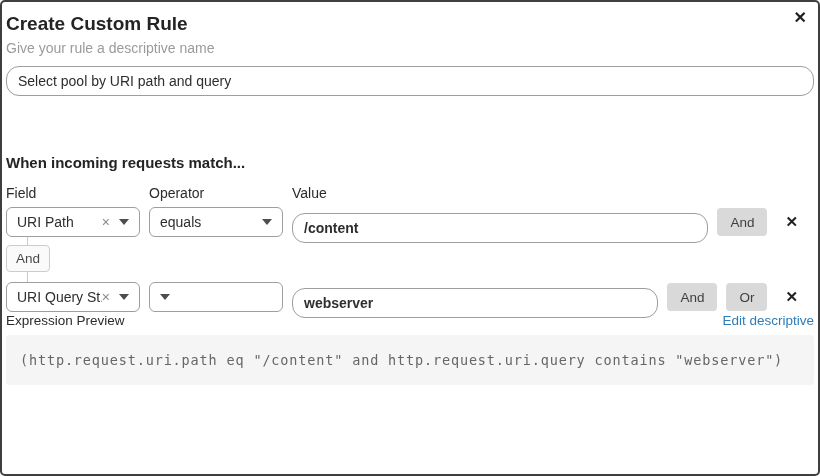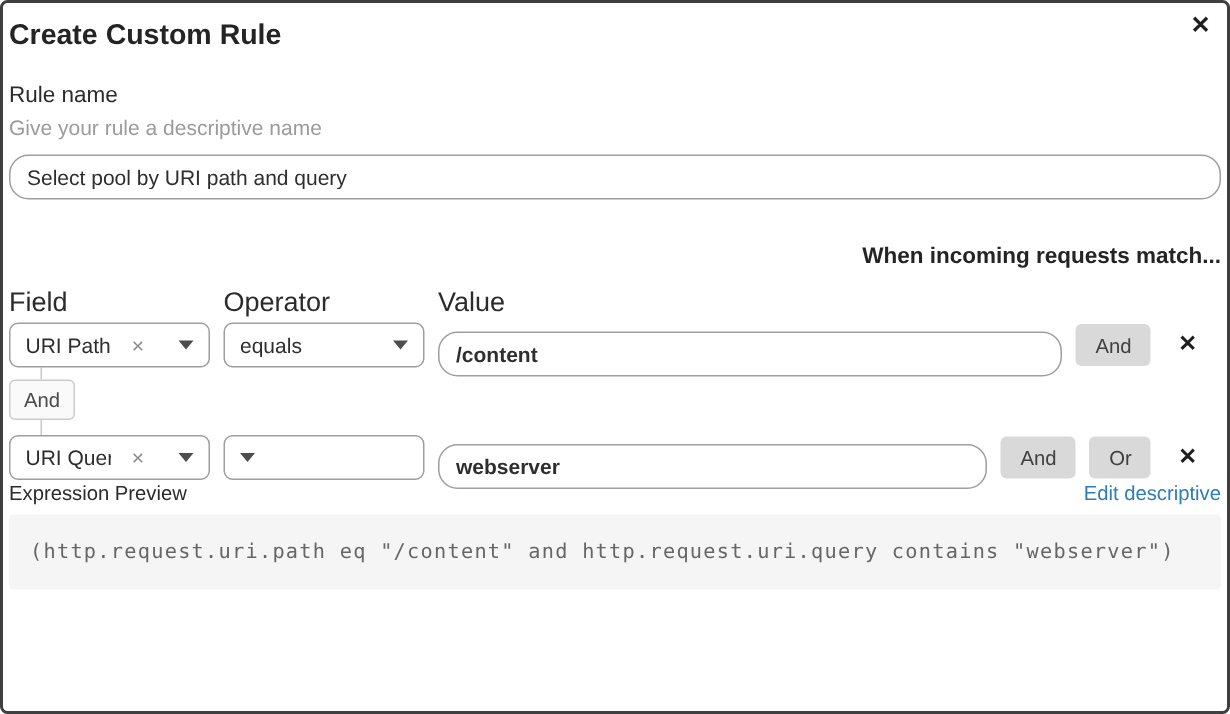--- a/index.html
+++ b/index.html
@@ -57,32 +57,31 @@
     border: 1px solid #9e9e9e;
     border-radius: 13px;
     padding: 0 11px;
     font-family: "Liberation Sans", sans-serif;
     font-size: 14px;
     color: #2e2e2e;
     outline: none;
     background: #fff;
   }
   .match-heading {
-    margin-top: 28px;
+    margin-top: 57px;
     font-size: 15px;
     font-weight: 700;
     color: #242424;
     line-height: 19px;
-    text-align: right;
   }
   .col-labels {
     display: flex;
     gap: 9px;
     margin-top: 13px;
-    font-size: 18px;
+    font-size: 14px;
     color: #2b2b2b;
     line-height: 16px;
   }
   .col-labels .w-sel { width: 134px; }
   .col-labels .w-val { flex: 1; }
   .cond-row {
     display: flex;
     align-items: center;
     gap: 9px;
     margin-top: 6px;
@@ -93,21 +92,20 @@
     width: 134px;
     height: 30px;
     border: 1px solid #9e9e9e;
     border-radius: 6px;
     background: #fff;
     display: flex;
     align-items: center;
     padding: 0 10px;
     cursor: pointer;
     flex: 0 0 auto;
-    gap: 14px;
   }
   .select-text {
     flex: 1;
     font-size: 14px;
     color: #2e2e2e;
     white-space: nowrap;
     overflow: hidden;
   }
   .clear-x {
     font-size: 14px;
@@ -196,21 +194,20 @@
   }
 </style>
 </head>
 <body>
 
 <div class="dialog">
 
   <div class="dialog-title">Create Custom Rule</div>
   <div class="close-btn">✕</div>
 
-  <div class="rule-label">Rule name</div>
   <div class="rule-helper">Give your rule a descriptive name</div>
   <input class="text-input" type="text" value="Select pool by URI path and query" style="">
 
   <div class="match-heading">When incoming requests match...</div>
 
   <div class="col-labels">
     <span class="w-sel">Field</span>
     <span class="w-sel">Operator</span>
     <span class="w-val">Value</span>
   </div>

